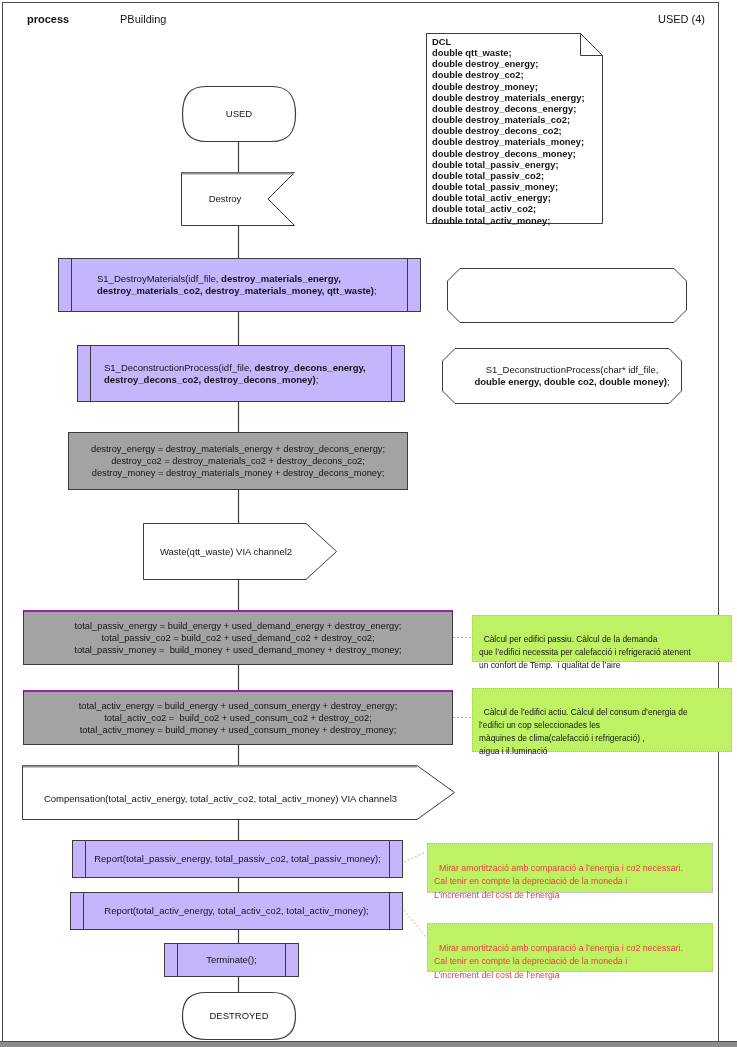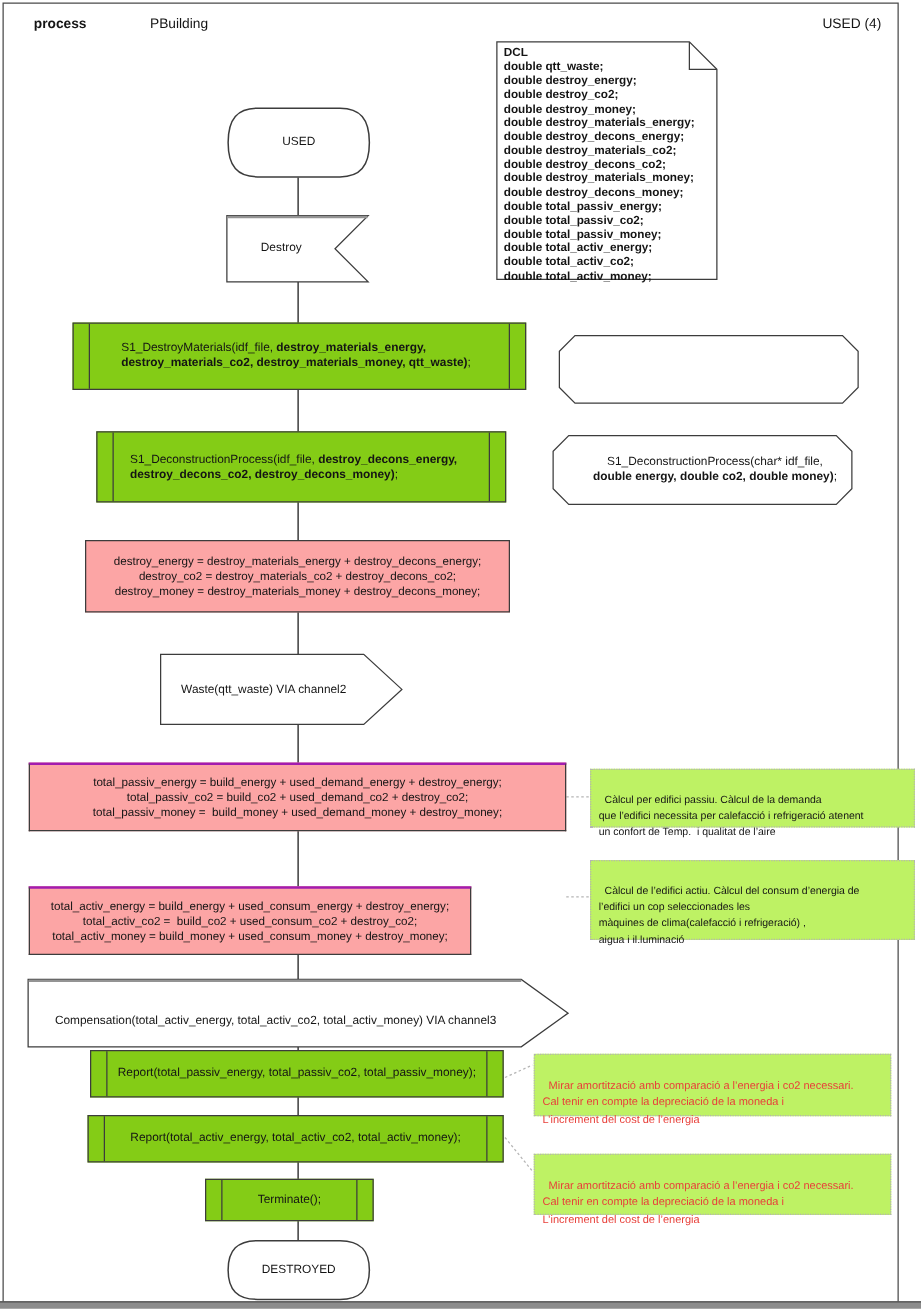--- a/index.html
+++ b/index.html
@@ -14,24 +14,24 @@
   .hdr.kind{left:27px;font-weight:bold;}
   .hdr.name{left:88px;padding-left:32px;}
   .hdr.page{left:645px;width:60px;text-align:right;}
   
   .node{position:absolute;}
   .node svg{position:absolute;left:0;top:0;overflow:visible;}
   .txt{position:absolute;left:0;right:0;top:50%;transform:translateY(-50%);
        font-size:9.5px;line-height:12px;white-space:pre;text-align:center;}
   .txt .b{font-weight:bold;}
   
-  .rectbox{background:#fca5a5;border:1px solid #3c3c3c;box-sizing:border-box;}
+  .rectbox{background:#a3a3a3;border:1px solid #3c3c3c;box-sizing:border-box;}
   .graytop{border-top:2px solid #a21caf;}
   
-  .procbox{background:#84cc16;border:1px solid #3c3c3c;box-sizing:border-box;}
+  .procbox{background:#c4b5fd;border:1px solid #3c3c3c;box-sizing:border-box;}
   .procbox::before,.procbox::after{content:"";position:absolute;top:0;bottom:0;width:0;
        border-left:1px solid #3c3c3c;}
   .procbox::before{left:12px;}
   .procbox::after{right:12px;}
   .lefttxt{text-align:left;}
   
   .dcl-txt{position:absolute;left:6px;top:3px;font-size:9.4px;font-weight:bold;
            line-height:11.15px;white-space:pre;text-align:left;}
   .comment{background:#bef264;border:1px dotted #b4b4b4;box-sizing:border-box;
            font-size:8.4px;line-height:13px;white-space:pre;padding:4px 6px;}
@@ -50,21 +50,21 @@
 <div class="abs hdr page">USED (4)</div>
 
 <svg class="abs wires" width="737" height="1047" viewBox="0 0 737 1047">
   <line x1="238.5" y1="142" x2="238.5" y2="992" stroke="#3c3c3c" stroke-width="1.2"></line>
   <line x1="453" y1="637.5" x2="472" y2="637.5" stroke="#b5b5b5" stroke-width="1" stroke-dasharray="2,2"></line>
   <line x1="453" y1="717.5" x2="472" y2="717.5" stroke="#b5b5b5" stroke-width="1" stroke-dasharray="2,2"></line>
   <line x1="404" y1="862" x2="426" y2="852" stroke="#b5b5b5" stroke-width="1" stroke-dasharray="2,2"></line>
   <line x1="404" y1="910" x2="426" y2="937" stroke="#b5b5b5" stroke-width="1" stroke-dasharray="2,2"></line>
 </svg>
 
-<div class="node" style="left:397px;top:33px;width:177px;height:189px;">
+<div class="node" style="left:426px;top:33px;width:177px;height:189px;">
   <svg width="177" height="191" viewBox="0 0 177 191">
     <path d="M0.5,0.5 H154.5 L176.5,22.5 V190.5 H0.5 Z" fill="#ffffff" stroke="#3c3c3c" stroke-width="1"></path>
     <path d="M154.5,0.5 V22.5 H176.5" fill="none" stroke="#3c3c3c" stroke-width="1"></path>
   </svg>
   <div class="dcl-txt">DCL
 double qtt_waste;
 double destroy_energy;
 double destroy_co2;
 double destroy_money;
 double destroy_materials_energy;
@@ -119,53 +119,53 @@
   <div class="txt"><span>S1_DeconstructionProcess(char* idf_file,
 </span><span class="b">double energy, double co2, double money)</span><span>;</span></div>
 </div>
 
 <div class="node rectbox" style="left:68px;top:432px;width:340px;height:58px;">
   <div class="txt" style="font-size:9.3px;">destroy_energy = destroy_materials_energy + destroy_decons_energy;
 destroy_co2 = destroy_materials_co2 + destroy_decons_co2;
 destroy_money = destroy_materials_money + destroy_decons_money;</div>
 </div>
 
-<div class="node" style="left:128px;top:523px;width:194px;height:57px;">
+<div class="node" style="left:143px;top:523px;width:194px;height:57px;">
   <svg width="194" height="57" viewBox="0 0 194 57">
     <polygon points="0.5,0.5 163,0.5 193.5,28.5 163,56.5 0.5,56.5" fill="#ffffff" stroke="#3c3c3c" stroke-width="1"></polygon>
   </svg>
   <div class="txt" style="right:28px;">Waste(qtt_waste) VIA channel2</div>
 </div>
 
 <div class="node rectbox graytop" style="left:23px;top:610px;width:430px;height:55px;">
   <div class="txt" style="font-size:9.3px;">total_passiv_energy = build_energy + used_demand_energy + destroy_energy;
 total_passiv_co2 = build_co2 + used_demand_co2 + destroy_co2;
 total_passiv_money =  build_money + used_demand_money + destroy_money;</div>
 </div>
 
 <div class="node comment" style="left:472px;top:615px;width:260px;height:47px;">
   <span>Càlcul per edifici passiu. Càlcul de la demanda
 que l’edifici necessita per calefacció i refrigeració atenent
 un confort de Temp.  i qualitat de l’aire</span>
 </div>
 
-<div class="node rectbox graytop" style="left:23px;top:690px;width:354px;height:55px;margin-top:19px;">
+<div class="node rectbox graytop" style="left:23px;top:690px;width:430px;height:55px;">
   <div class="txt" style="font-size:9.3px;">total_activ_energy = build_energy + used_consum_energy + destroy_energy;
 total_activ_co2 =  build_co2 + used_consum_co2 + destroy_co2;
 total_activ_money = build_money + used_consum_money + destroy_money;</div>
 </div>
 
 <div class="node comment" style="left:472px;top:688px;width:260px;height:64px;">
   <span>Càlcul de l’edifici actiu. Càlcul del consum d’energia de
 l’edifici un cop seleccionades les
 màquines de clima(calefacció i refrigeració) ,
 aigua i il.luminació</span>
 </div>
 
-<div class="node" style="left:22px;top:783px;width:433px;height:68px;">
+<div class="node" style="left:22px;top:765px;width:433px;height:68px;">
   <svg width="433" height="55" viewBox="0 0 433 55">
     <polygon points="0.5,0.5 395,0.5 432.5,27.5 395,54.5 0.5,54.5" fill="#ffffff" stroke="#3c3c3c" stroke-width="1"></polygon>
     <line x1="1" y1="1.5" x2="395" y2="1.5" stroke="#949494" stroke-width="2"></line>
   </svg>
   <div class="txt" style="right:36px;">Compensation(total_activ_energy, total_activ_co2, total_activ_money) VIA channel3</div>
 </div>
 
 <div class="node procbox" style="left:72px;top:840px;width:331px;height:38px;">
   <div class="txt">Report(total_passiv_energy, total_passiv_co2, total_passiv_money);</div>
 </div>

